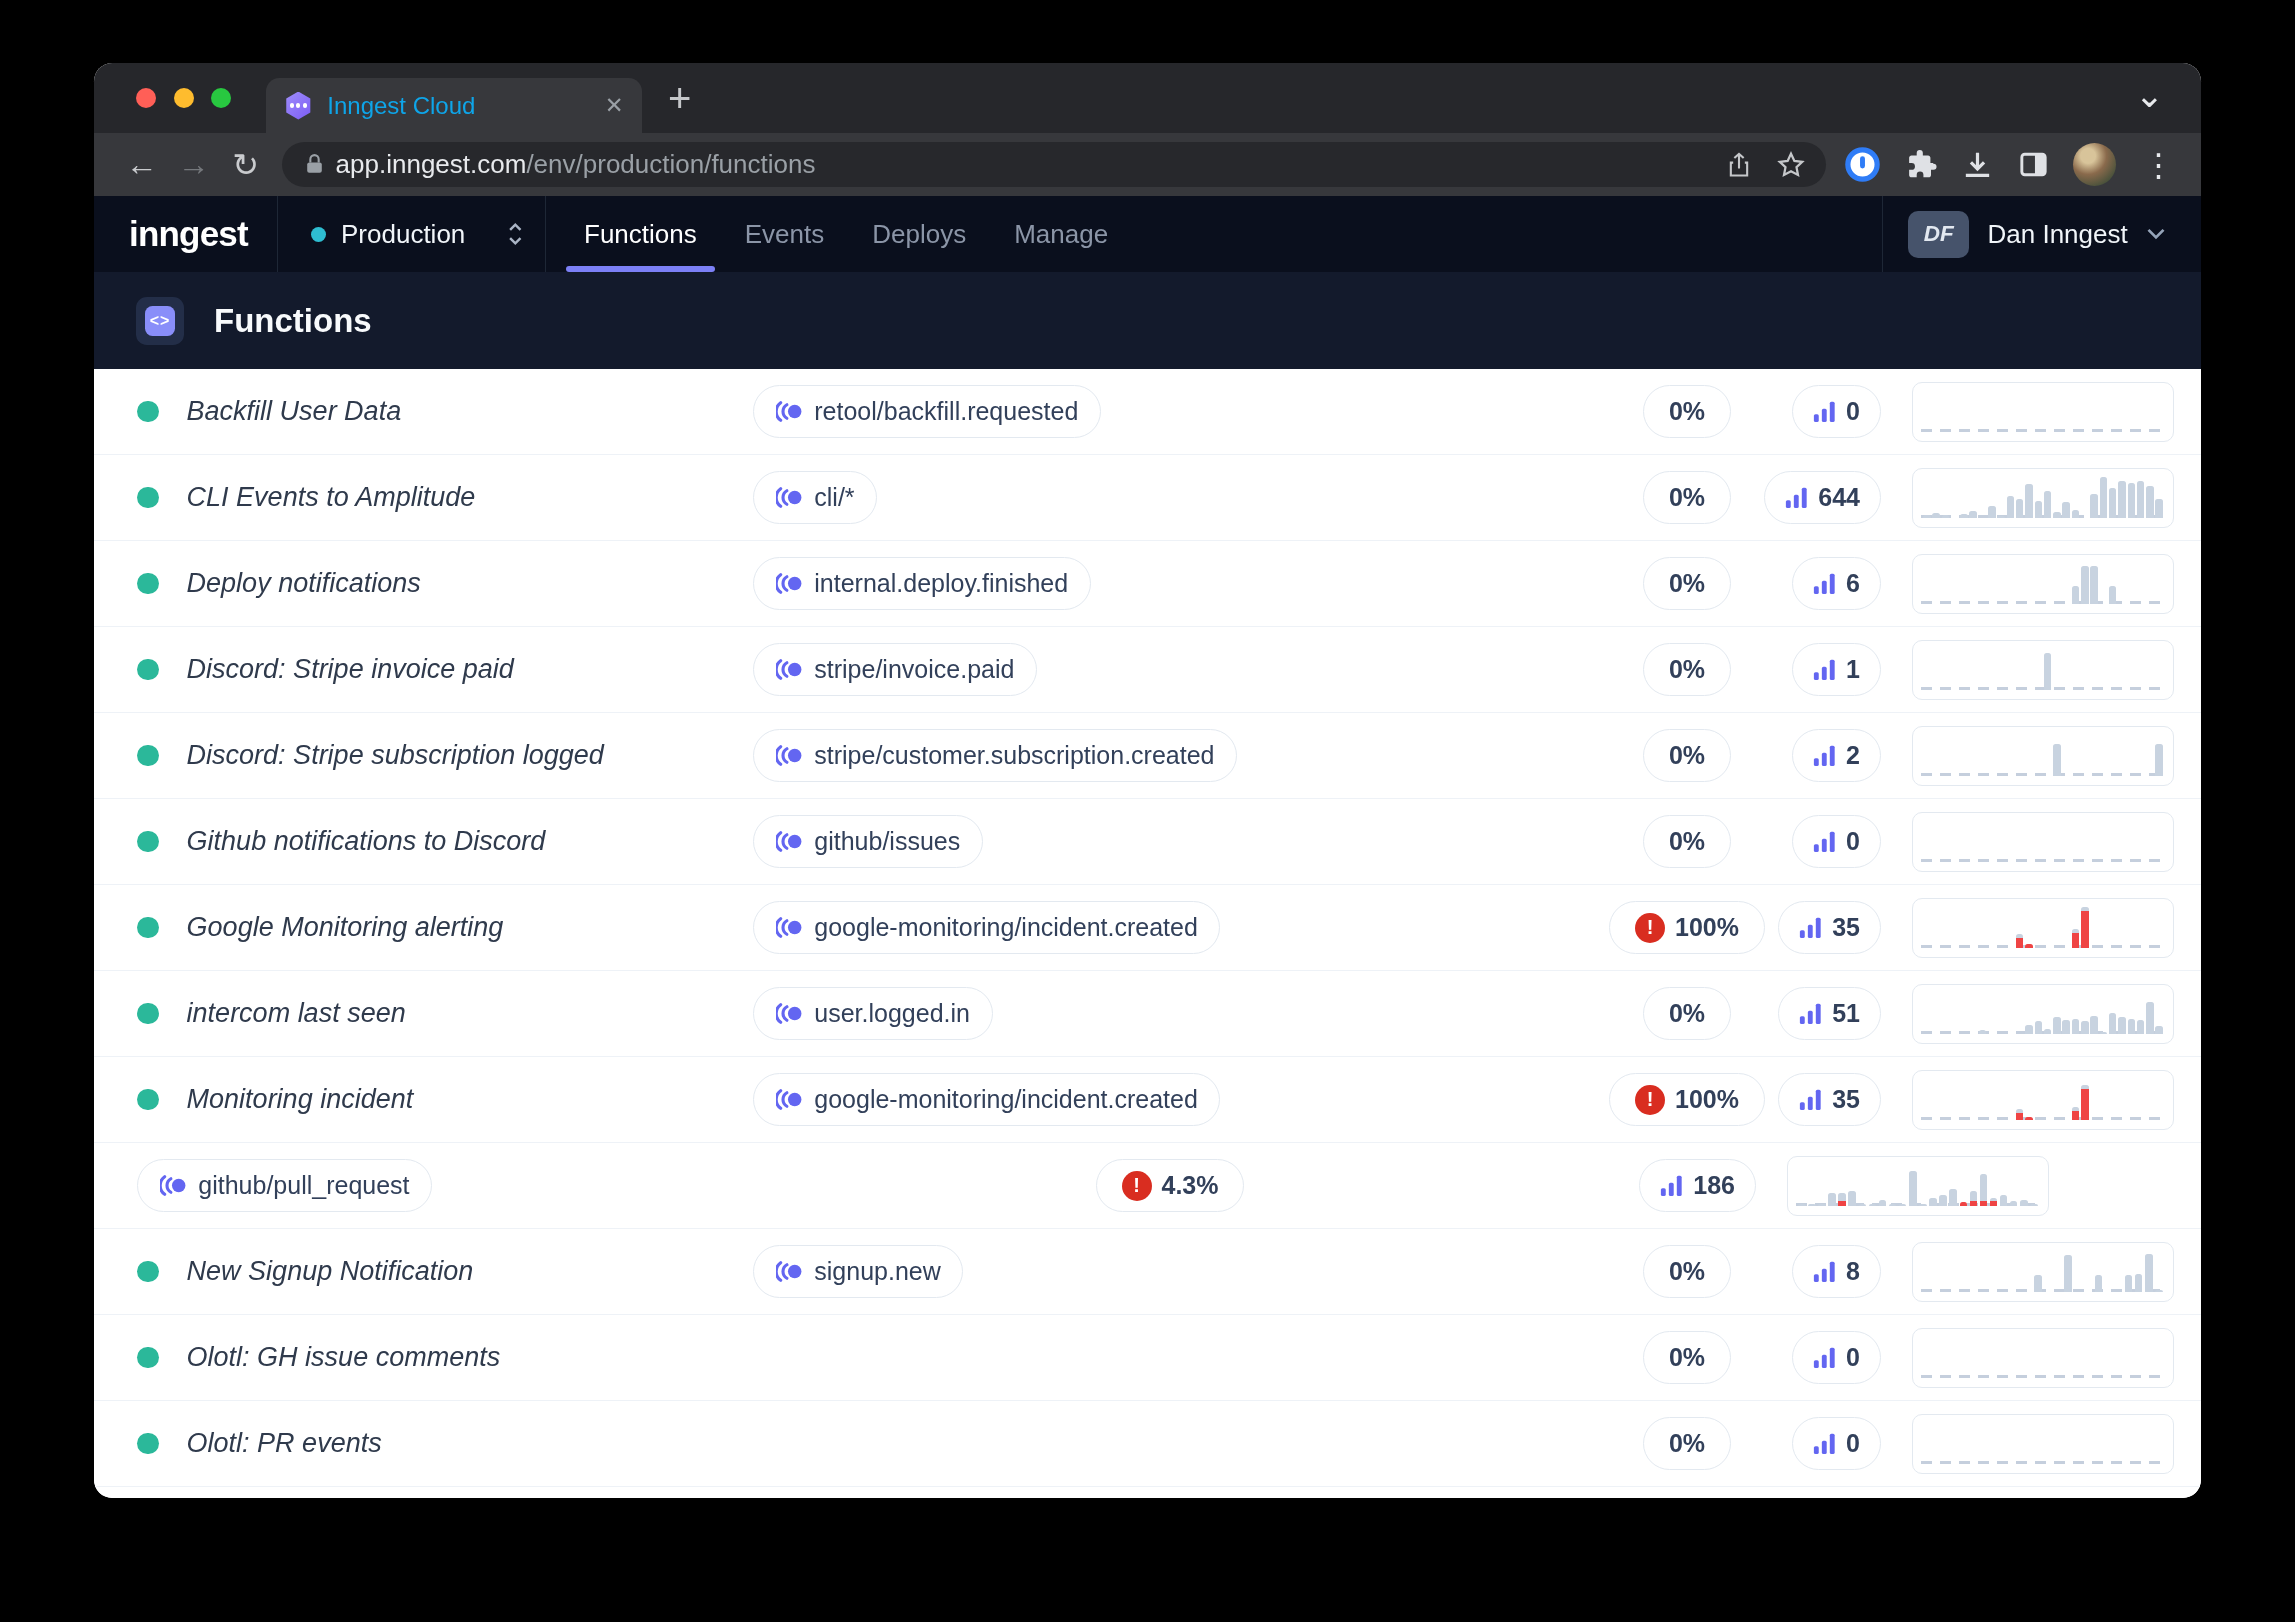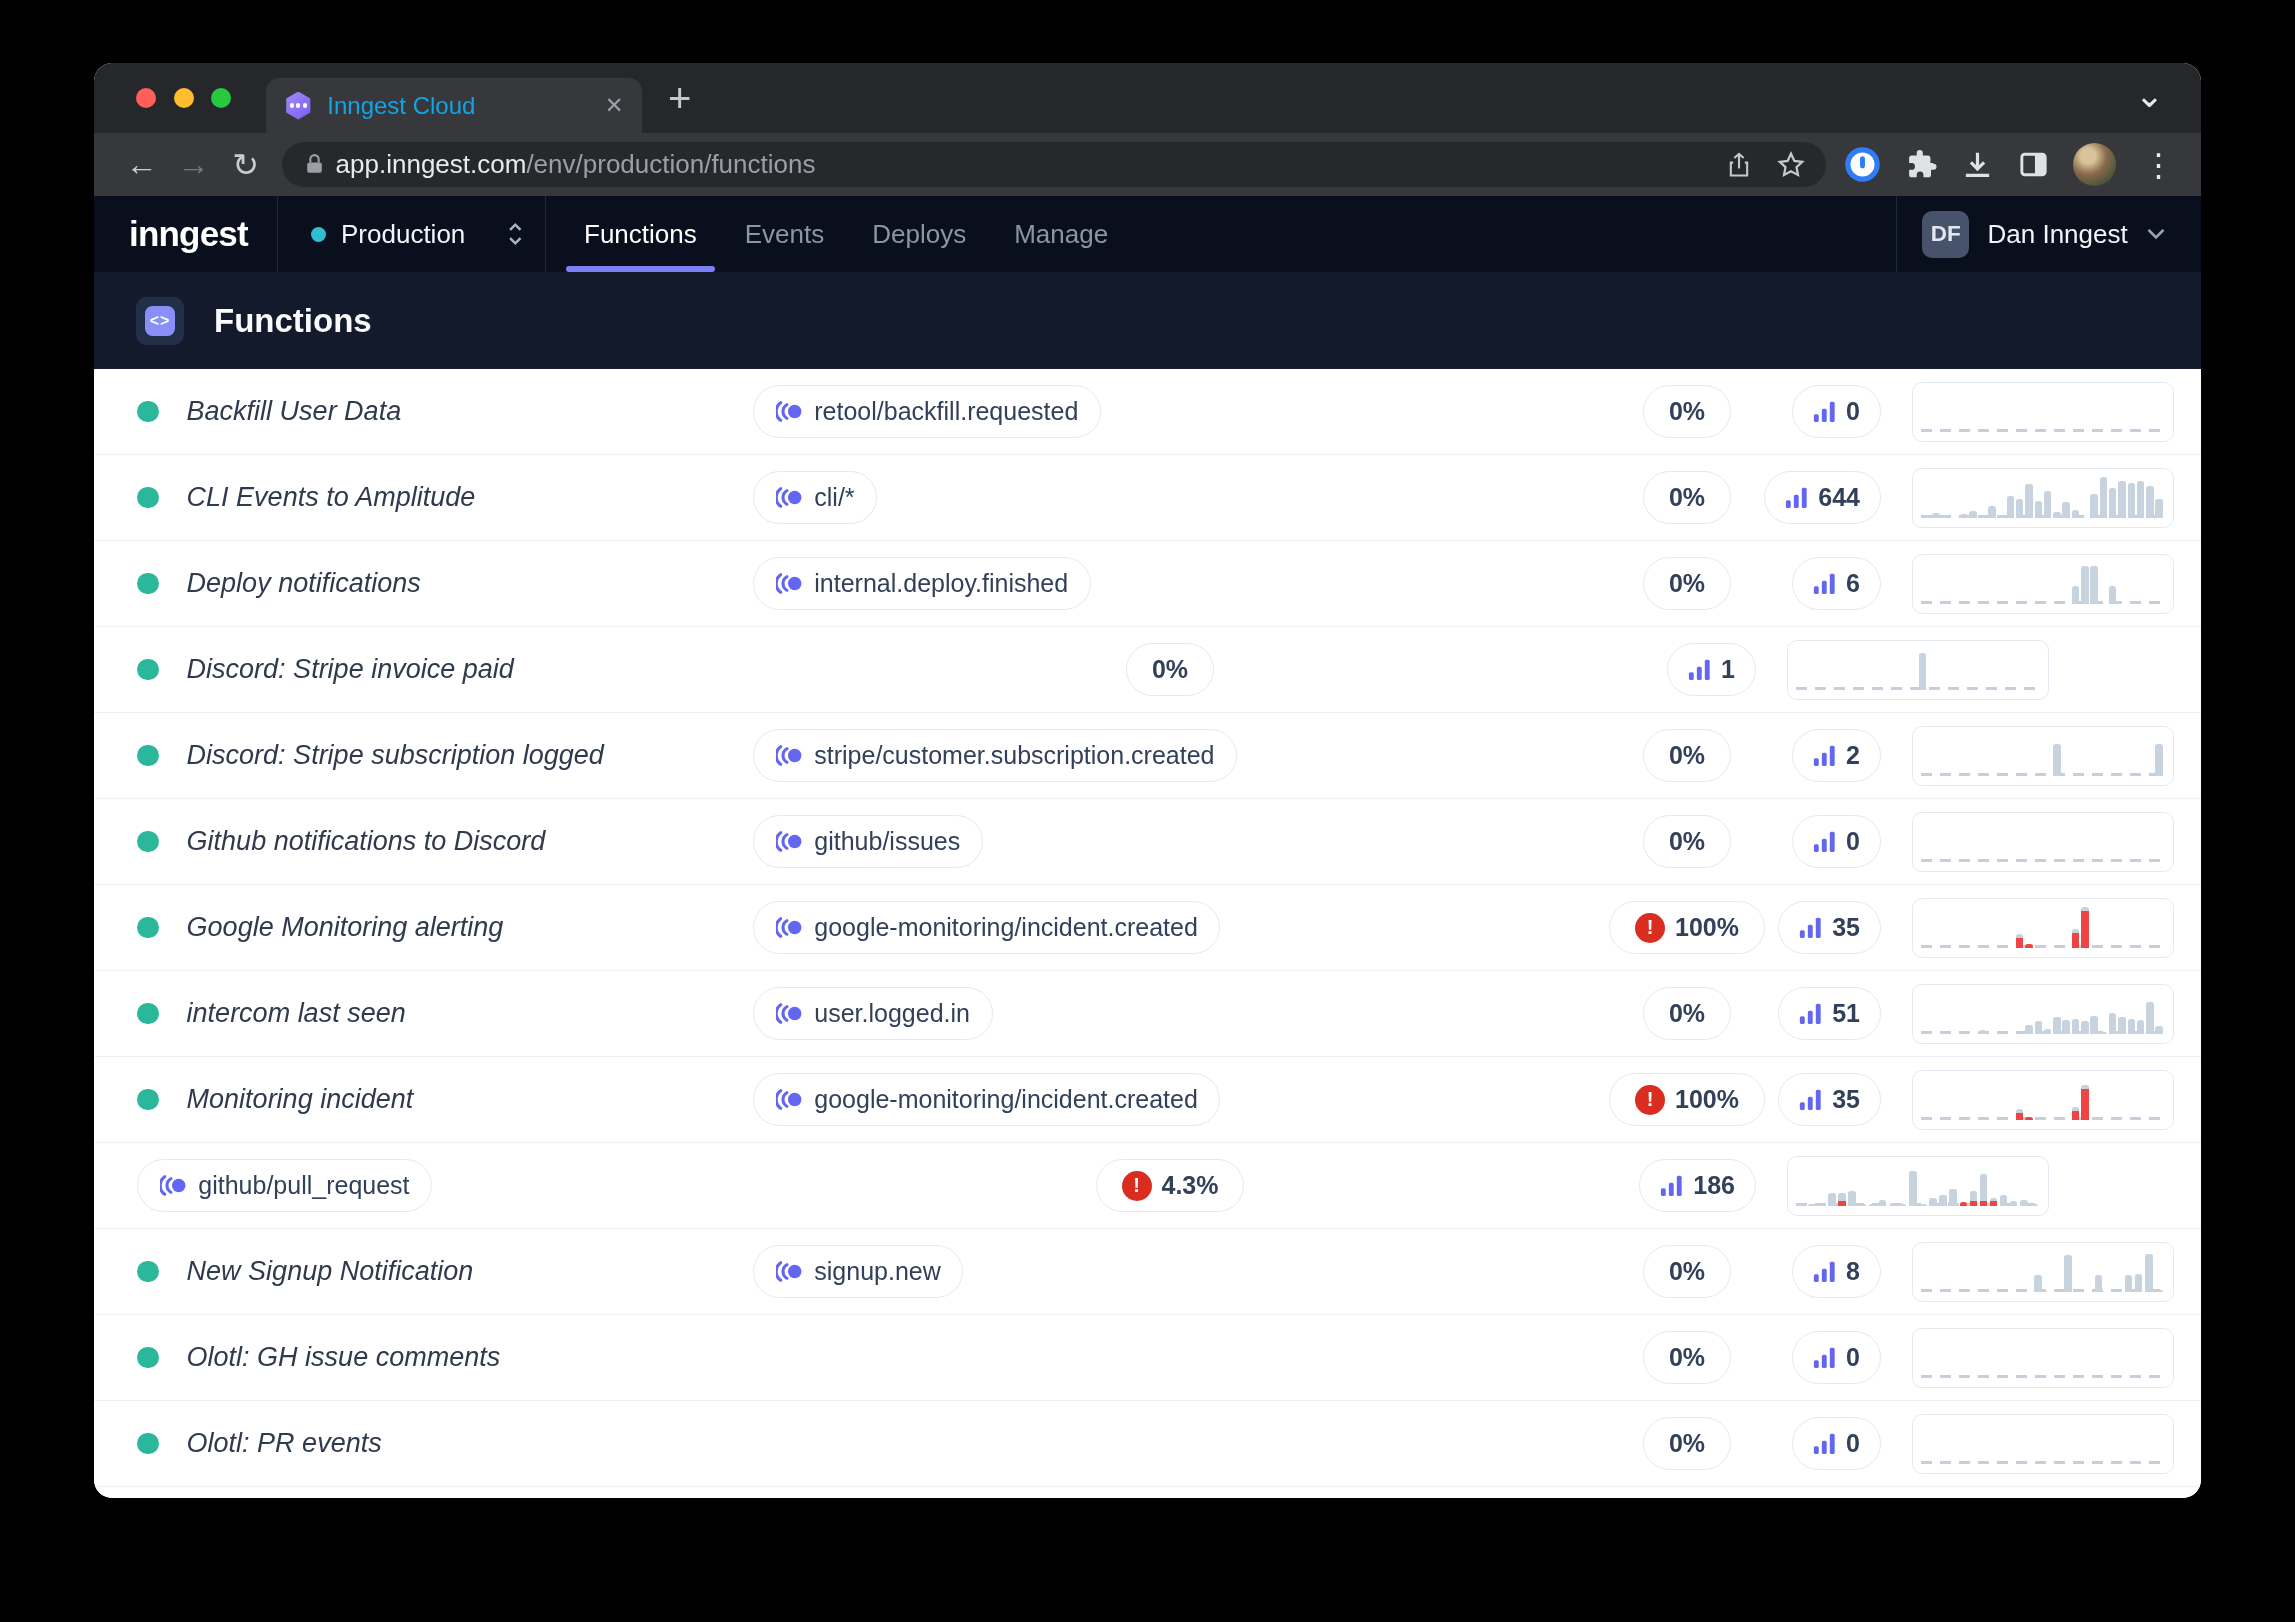--- a/index.html
+++ b/index.html
@@ -43,22 +43,22 @@
     padding:0 21.6px 0 33px; gap:15px; }
   .envdot { width:15px; height:15px; border-radius:50%; flex:none; }
   .envlabel { color:#f1f5f9; font-size:26px; flex:1; }
   .navlinks { display:flex; align-items:stretch; gap:48px; padding-left:38px; }
   .navlink { display:flex; align-items:center; color:#8b95a7; font-size:26px; position:relative; }
   .navlink.active { color:#fff; }
   .navlink.active::after { content:""; position:absolute; left:-18.3px; right:-18.3px; bottom:0;
     height:5.8px; border-radius:3.3px; background:var(--accent); }
   .userarea { margin-left:auto; border-left:1.7px solid #1e2736; display:flex; align-items:center;
     gap:18.3px; padding:0 35px 0 25px; }
-  .df { width:47px; height:47px; border-radius:10px; background:#46536b; color:#e2e8f0;
-    display:flex; align-items:center; justify-content:center; font-size:22.5px; font-weight:700; }
+  .df { width:61px; height:47px; border-radius:10px; background:#46536b; color:#e2e8f0;
+    display:flex; align-items:center; justify-content:center; font-size:22.5px; font-weight:700;font-style:italic; }
   .username { color:#f1f5f9; font-size:26px; }
 
   .band { height:97px; background:#131a2c; display:flex; align-items:center; padding-left:42px; }
   .band-icon { width:48px; height:48px; border-radius:10.8px; background:#232e48;
     display:flex; align-items:center; justify-content:center; }
   .band-icon .inner { width:30px; height:30px; border-radius:7.5px; background:#898ef9; color:#fff;
     font-size:16px; font-weight:700; display:flex; align-items:center; justify-content:center; letter-spacing:0.8px; }
   .band-title { color:#f8fafc; font-size:33px; font-weight:700; margin-left:30px; }
 
   
@@ -378,20 +378,30 @@
             <div class="bar" style="height: 0px; background: rgb(200, 211, 224);"></div>
           </div>
     </div>
   </div>
 
   <div class="row">
     <div class="namecell">
       <span class="fdot"></span>
       <span class="fname">Discord: Stripe invoice paid</span>
     </div>
+    <div>
+      <span class="pill">
+        <svg width="27" height="25" viewBox="0 0 26 24">
+          <circle cx="18" cy="12" r="6.5" fill="#6366f1"></circle>
+          <path d="M10.5 5.5a7.5 7.5 0 0 0 0 13" stroke="#6366f1" stroke-width="3" fill="none" stroke-linecap="round"></path>
+          <path d="M4.5 3.5a10.5 10.5 0 0 0 0 17" stroke="#6366f1" stroke-width="3" fill="none" stroke-linecap="round"></path>
+        </svg>
+        <span class="event-name">stripe/invoice.paid</span>
+      </span>
+    </div>
     <div class="pctcell">
       <span class="pill pct-pill">
 
         <span class="pct-val">0%</span>
       </span>
     </div>
     <div class="cntcell">
       <span class="pill cnt-pill">
         <svg width="23" height="25" viewBox="0 0 26 28">
           <rect x="1" y="17" width="5.5" height="9" rx="1.8" fill="#6366f1"></rect>

